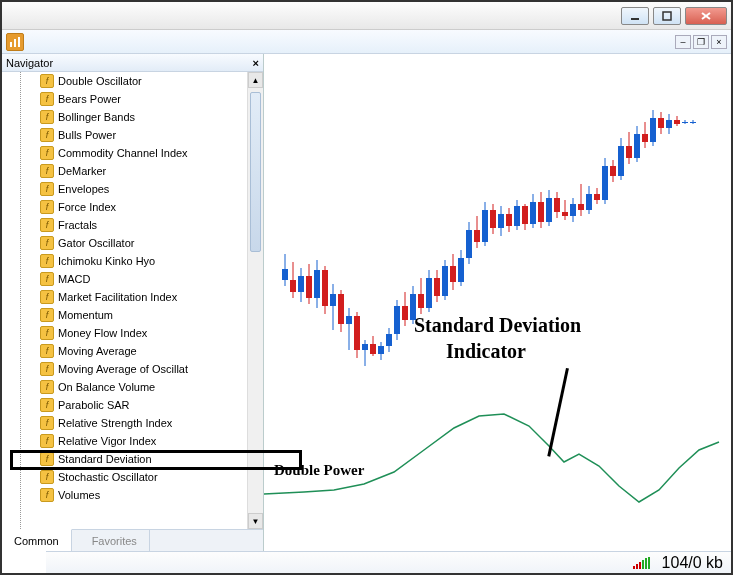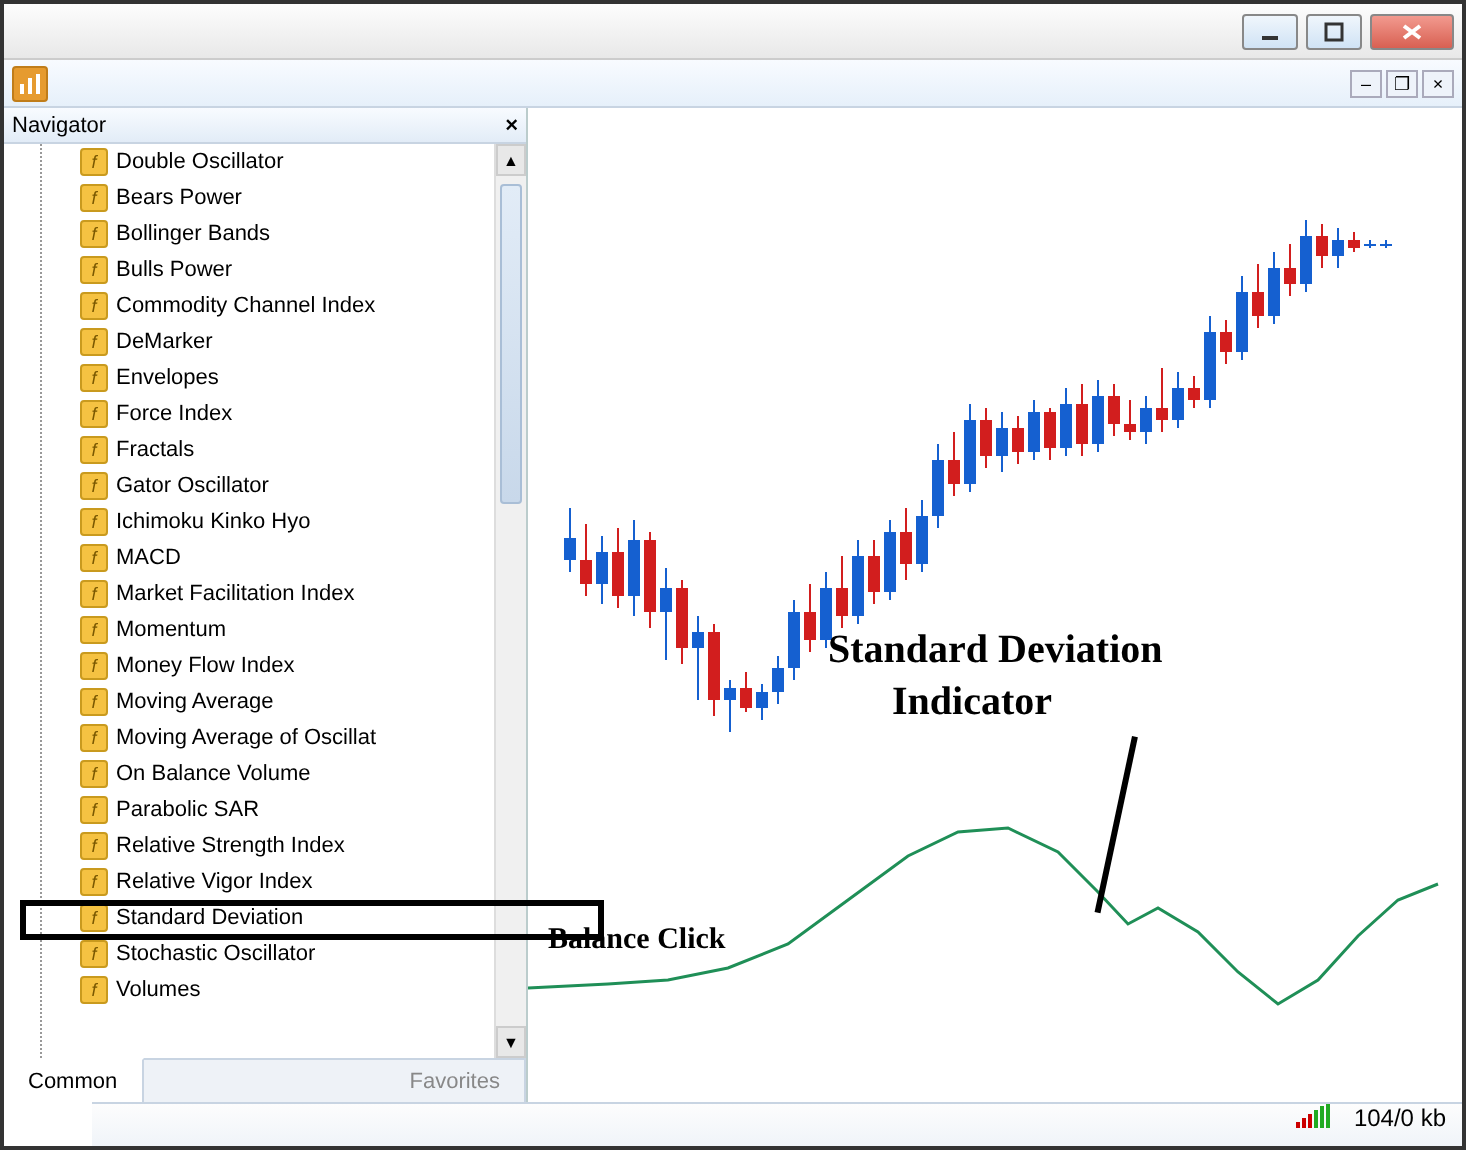--- a/index.html
+++ b/index.html
@@ -29,33 +29,33 @@
 .tree-row { display:flex; align-items:center; height:18px; white-space:nowrap; overflow:hidden; padding-left:38px; cursor:pointer; }
 .tree-lines { position:absolute; left:18px; width:14px; height:100%; border-left:1px dotted #999; }
 .tree-row .f-icon { width:14px; height:14px; background:#f5c242; border:1px solid #c99a1e; border-radius:2px; margin-right:4px; display:flex; align-items:center; justify-content:center; font-size:9px; font-style:italic; color:#7a5800; }
 
 .tree-scrollbar { position:absolute; right:0; top:0; width:16px; height:100%; background:#f0f0f0; border-left:1px solid #ddd; }
 .tree-scrollbar .thumb { position:absolute; left:2px; right:2px; top:20px; height:160px; background:linear-gradient(#e2ecf7,#c8d8ea); border:1px solid #a9bed6; border-radius:2px; }
 .tree-scrollbar .arrow { position:absolute; left:0; right:0; height:16px; background:#e8e8e8; border:1px solid #ccc; display:flex; align-items:center; justify-content:center; font-size:8px; }
 .tree-scrollbar .arrow.up { top:0; }
 .tree-scrollbar .arrow.down { bottom:0; }
 
-.nav-tabs { height:22px; display:flex; border-top:1px solid #c8d4e2; background:#eef2f7; font-size:11px;justify-content:space-between; }
+.nav-tabs { height:22px; display:flex; border-top:1px solid #c8d4e2; background:#eef2f7; font-size:11px; }
 .nav-tab { padding:2px 12px; border-right:1px solid #c8d4e2; cursor:pointer; display:flex; align-items:center; }
 .nav-tab.active { background:#fff; border-top:1px solid #fff; margin-top:-1px; }
 .nav-tab.inactive { color:#888;padding-left:20px; }
 
 .chart-area { flex:1; position:relative; background:#fff; overflow:hidden; }
 .chart-area svg { position:absolute; top:0; left:0; }
 
 .annot { position:absolute; font-family: "Comic Sans MS", cursive; font-weight:bold; color:#000; }
 .annot.title { font-size:20px; }
 .annot.small { font-size:15px; }
 
-.statusbar { height:22px; border-top:1px solid #c8d4e2; background:linear-gradient(#fdfdfd,#f0f4f9); display:flex; align-items:flex-start; justify-content:flex-end; padding:0 8px; font-size:12px; gap:12px;margin-left:44px; }
+.statusbar { height:22px; border-top:1px solid #c8d4e2; background:linear-gradient(#fdfdfd,#f0f4f9); display:flex; align-items:center; justify-content:flex-end; padding:0 8px; font-size:16px; gap:12px;margin-left:44px; }
 .statusbar .conn-icon { display:flex; gap:1px; align-items:flex-end; height:12px; }
 .statusbar .conn-icon span { width:2px; background:#c00; display:block; }
 .statusbar .conn-icon span.g { background:#2a2; }
 
 .highlight-rect { position:absolute; border:3px solid #000; pointer-events:none; }
 
 .annot-line { position:absolute; width:3px; background:#000; transform-origin: top left; }
 </style>
 </head>
 <body>
@@ -319,21 +319,21 @@
           <rect x="410" y="66" width="6" height="4" fill="#d21e1e"></rect>
           <line x1="421" x2="421" y1="66" y2="70" stroke="#1560d0" stroke-width="1"></line>
           <rect x="418" y="68" width="6" height="1" fill="#1560d0"></rect>
           <line x1="429" x2="429" y1="66" y2="70" stroke="#1560d0" stroke-width="1"></line>
           <rect x="426" y="68" width="6" height="1" fill="#1560d0"></rect>
           <polyline points="0,440 40,438 70,436 100,430 130,418 160,396 190,374 215,362 240,360 265,372 285,392 300,408 315,400 335,412 355,432 375,448 395,436 415,414 435,396 455,388" fill="none" stroke="#1f8f57" stroke-width="1.5"></polyline>
         </svg>
 
       <div class="annot title" style="left:150px; top:260px;">Standard Deviation</div>
       <div class="annot title" style="left:150px; top:286px;margin-left:32px;">Indicator</div>
-      <div class="annot small" style="left:10px; top:408px;">Balance Click</div>
+      <div class="annot small" style="left:10px; top:408px;">Double Power</div>
       <div class="annot-line" style="left:302px; top:314px; height:90px; transform:rotate(12deg);"></div>
     </div>
 
   </div>
 
   <div class="statusbar">
     <div class="conn-icon">
       <span style="height:3px"></span>
         <span style="height:5px"></span>
         <span style="height:7px"></span>

